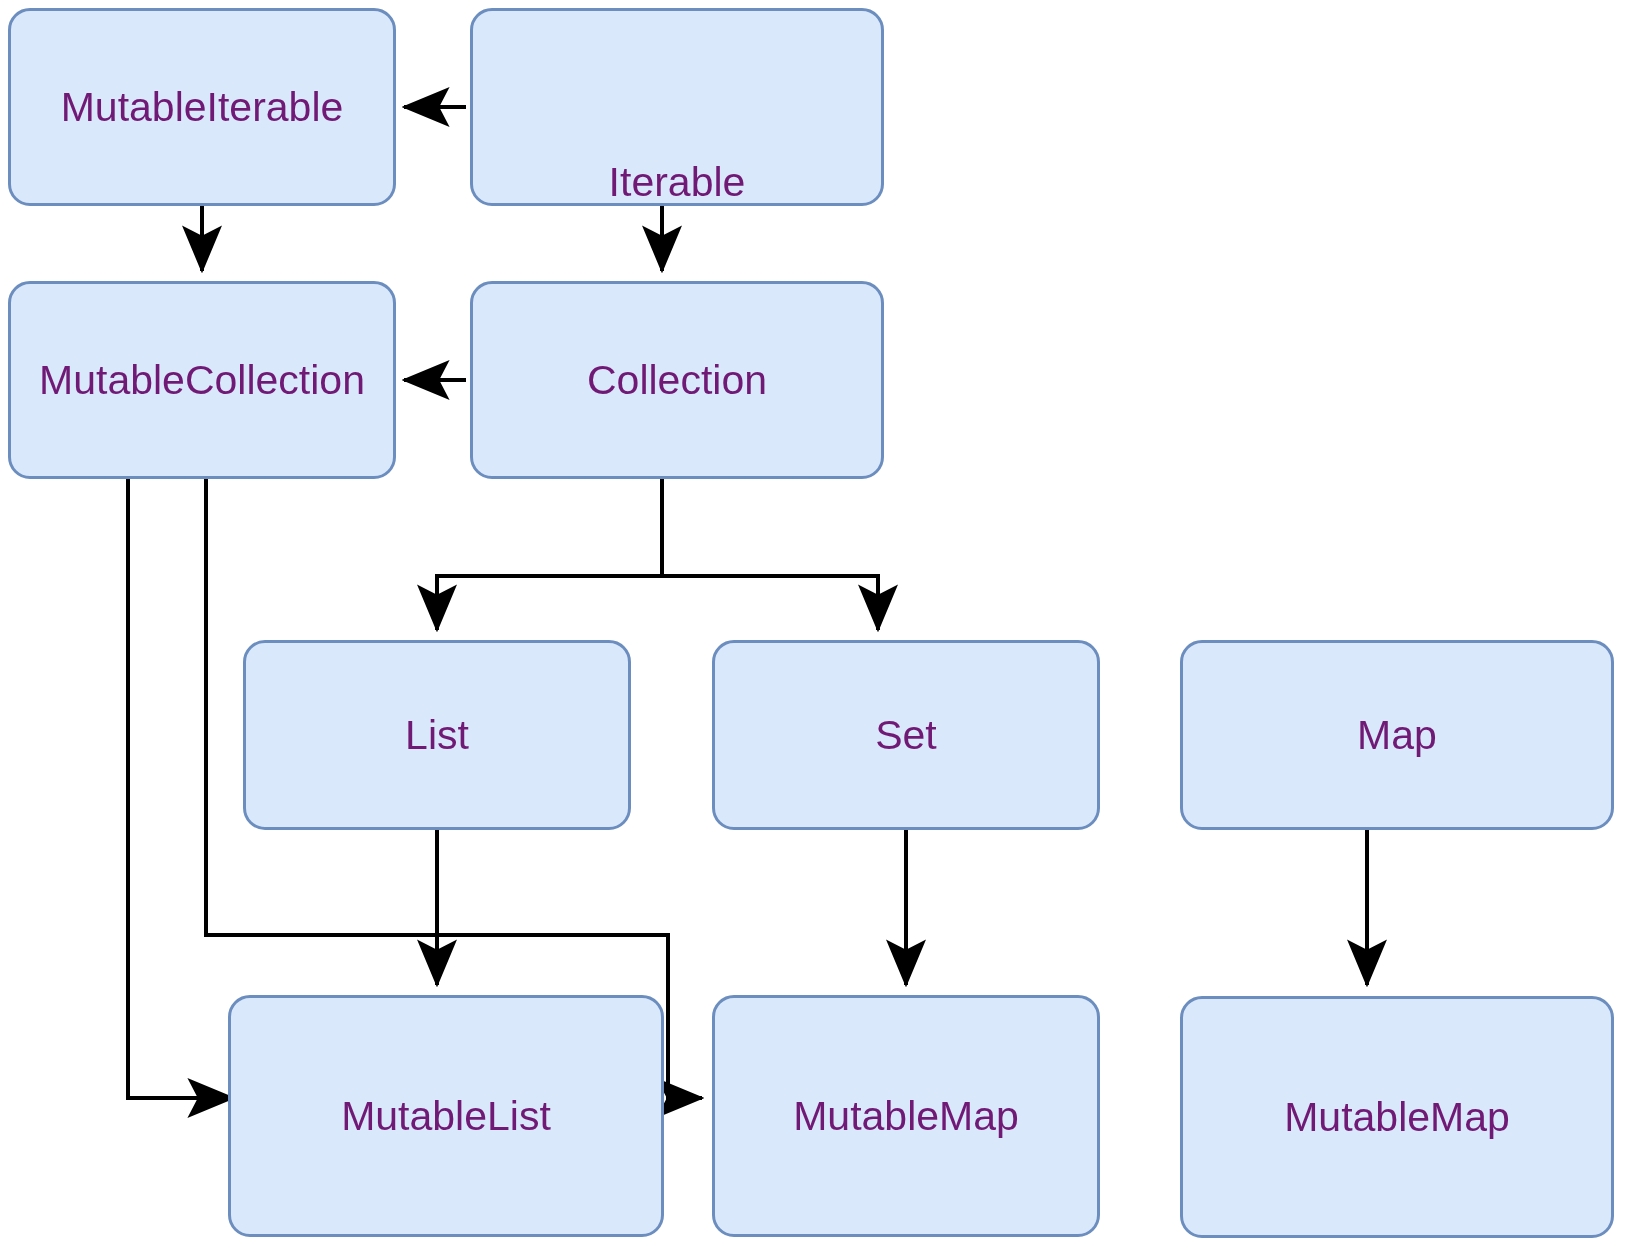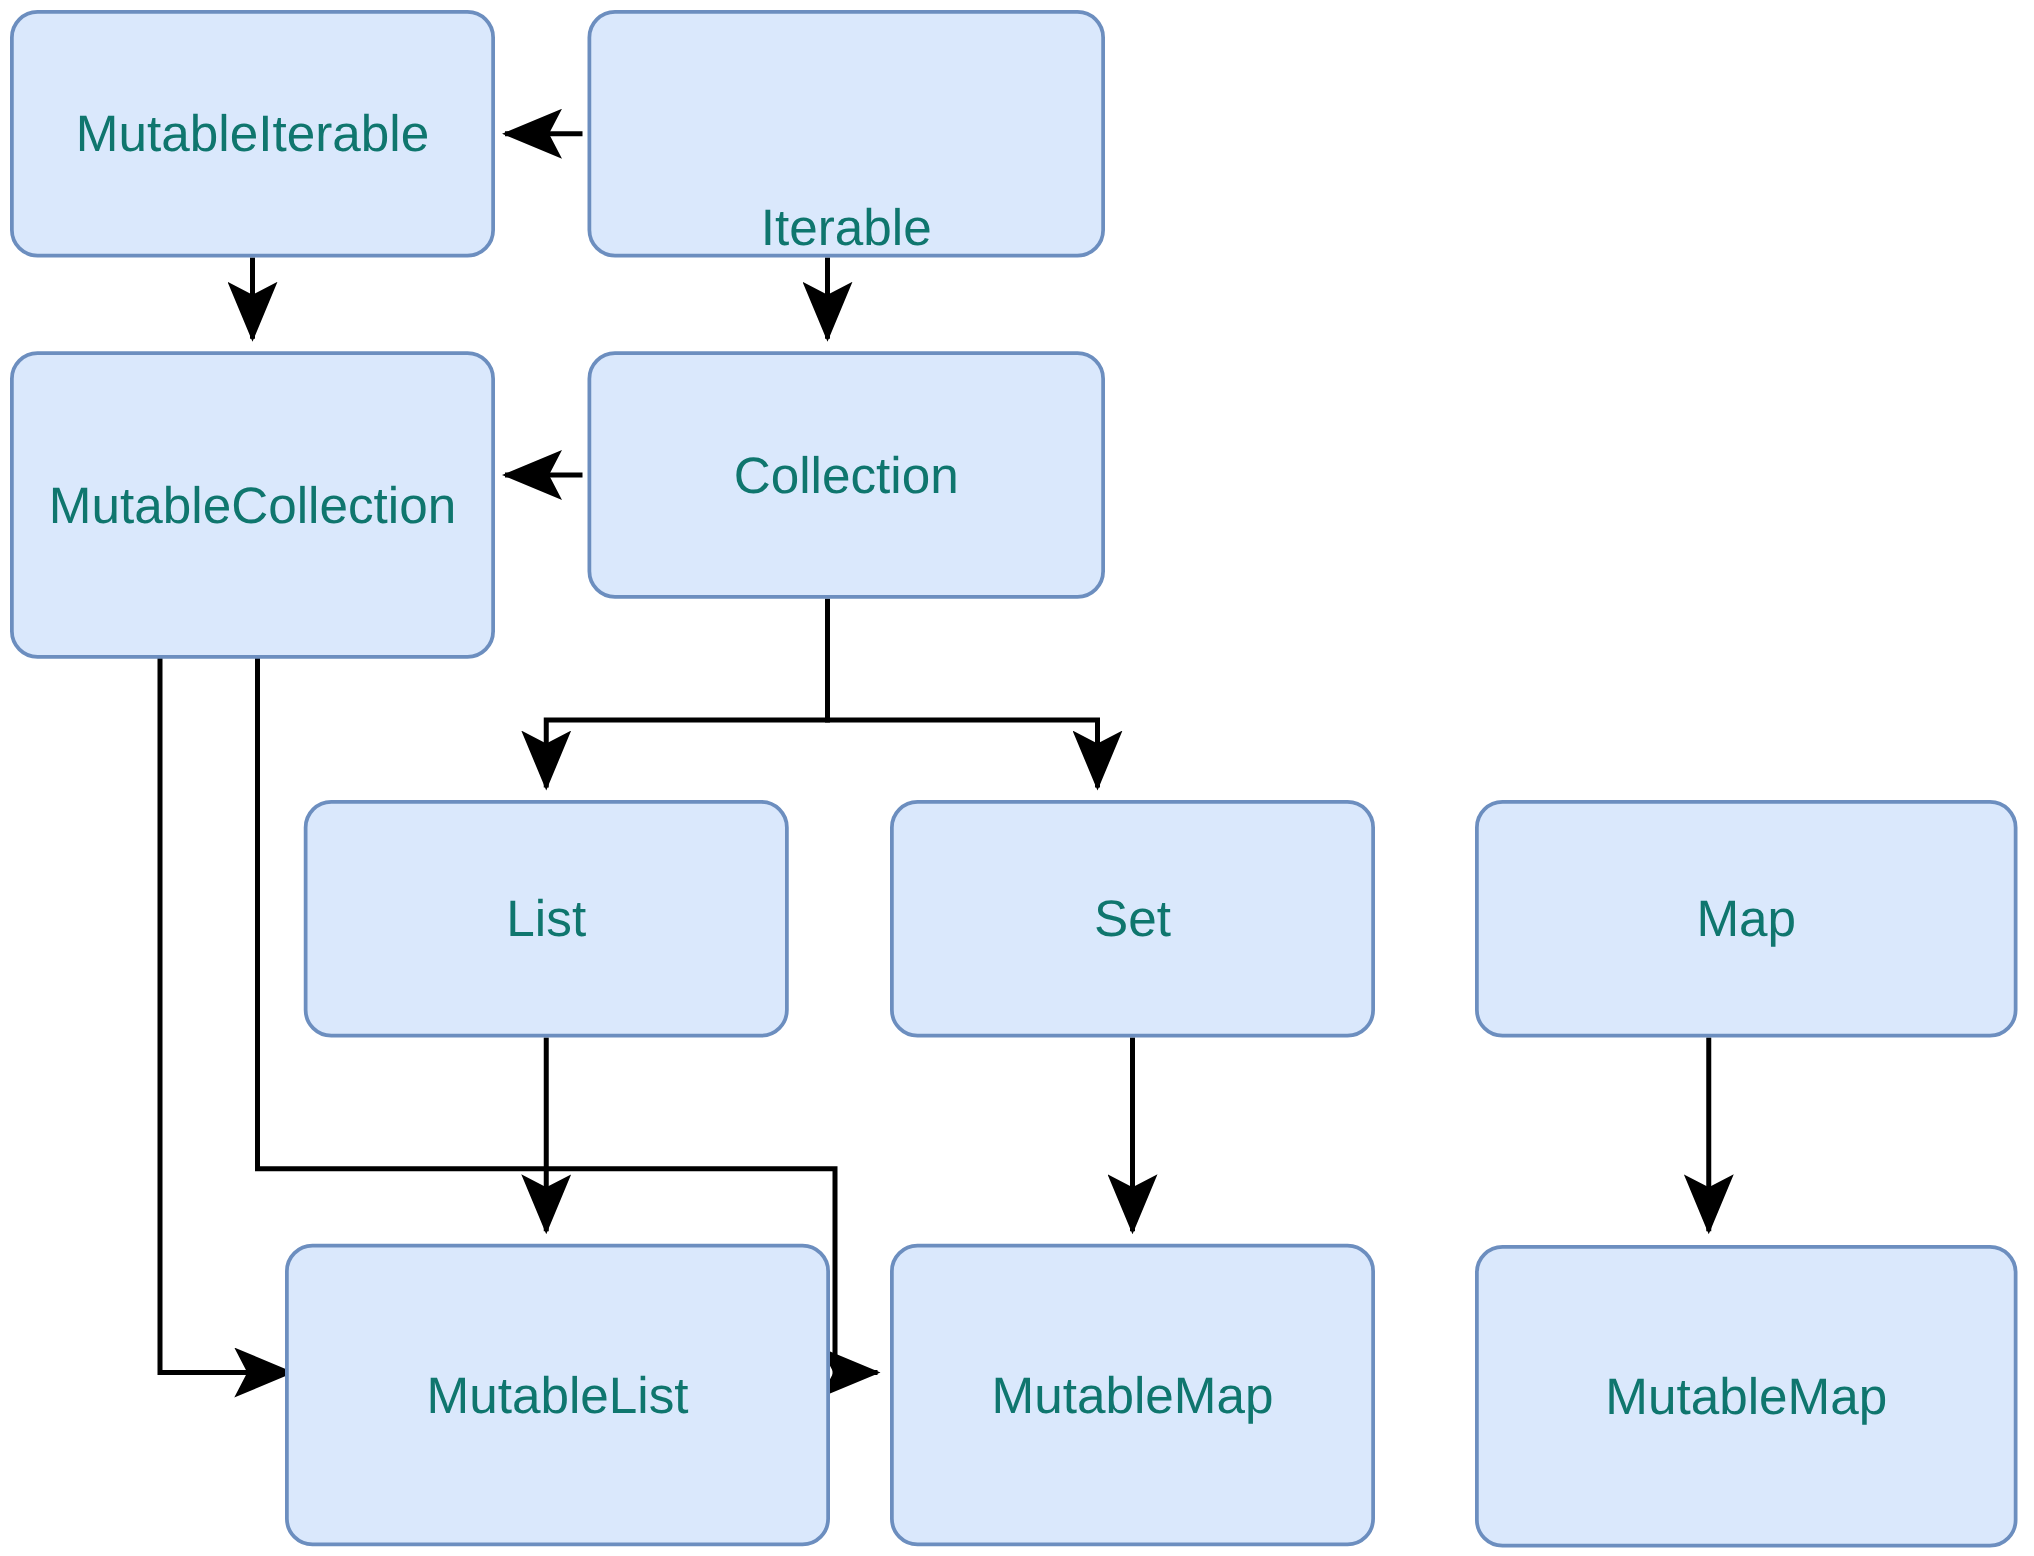--- a/index.html
+++ b/index.html
@@ -31,21 +31,21 @@
     box-sizing: border-box;
     background: #dae8fc;
     border: 3px solid #6c8ebf;
     border-radius: 22px;
     display: flex;
     align-items: center;
     justify-content: center;
     z-index: 2;
   }
   .node-label {
-    color: #0f766e;
+    color: #701a75;
     font-size: 41px;
     line-height: 1;
     font-weight: 400;
     letter-spacing: 0px;
     white-space: nowrap;
     text-align: center;
   }
   .edge-line {
     stroke: #000000;
     stroke-width: 4;
@@ -80,21 +80,21 @@
       </g>
   </svg>
 
   <div id="nodes-group">
       <div class="node" style="left: 8px; top: 8px; width: 388px; height: 198px;">
         <span class="node-label">MutableIterable</span>
       </div>
       <div class="node" style="left: 470px; top: 8px; width: 414px; height: 198px; align-items: flex-end;">
         <span class="node-label">Iterable</span>
       </div>
-      <div class="node" style="left: 8px; top: 281px; width: 388px; height: 246px;">
+      <div class="node" style="left: 8px; top: 281px; width: 388px; height: 198px;">
         <span class="node-label">MutableCollection</span>
       </div>
       <div class="node" style="left: 470px; top: 281px; width: 414px; height: 198px;">
         <span class="node-label">Collection</span>
       </div>
       <div class="node" style="left: 243px; top: 640px; width: 388px; height: 190px;">
         <span class="node-label">List</span>
       </div>
       <div class="node" style="left: 712px; top: 640px; width: 388px; height: 190px;">
         <span class="node-label">Set</span>

